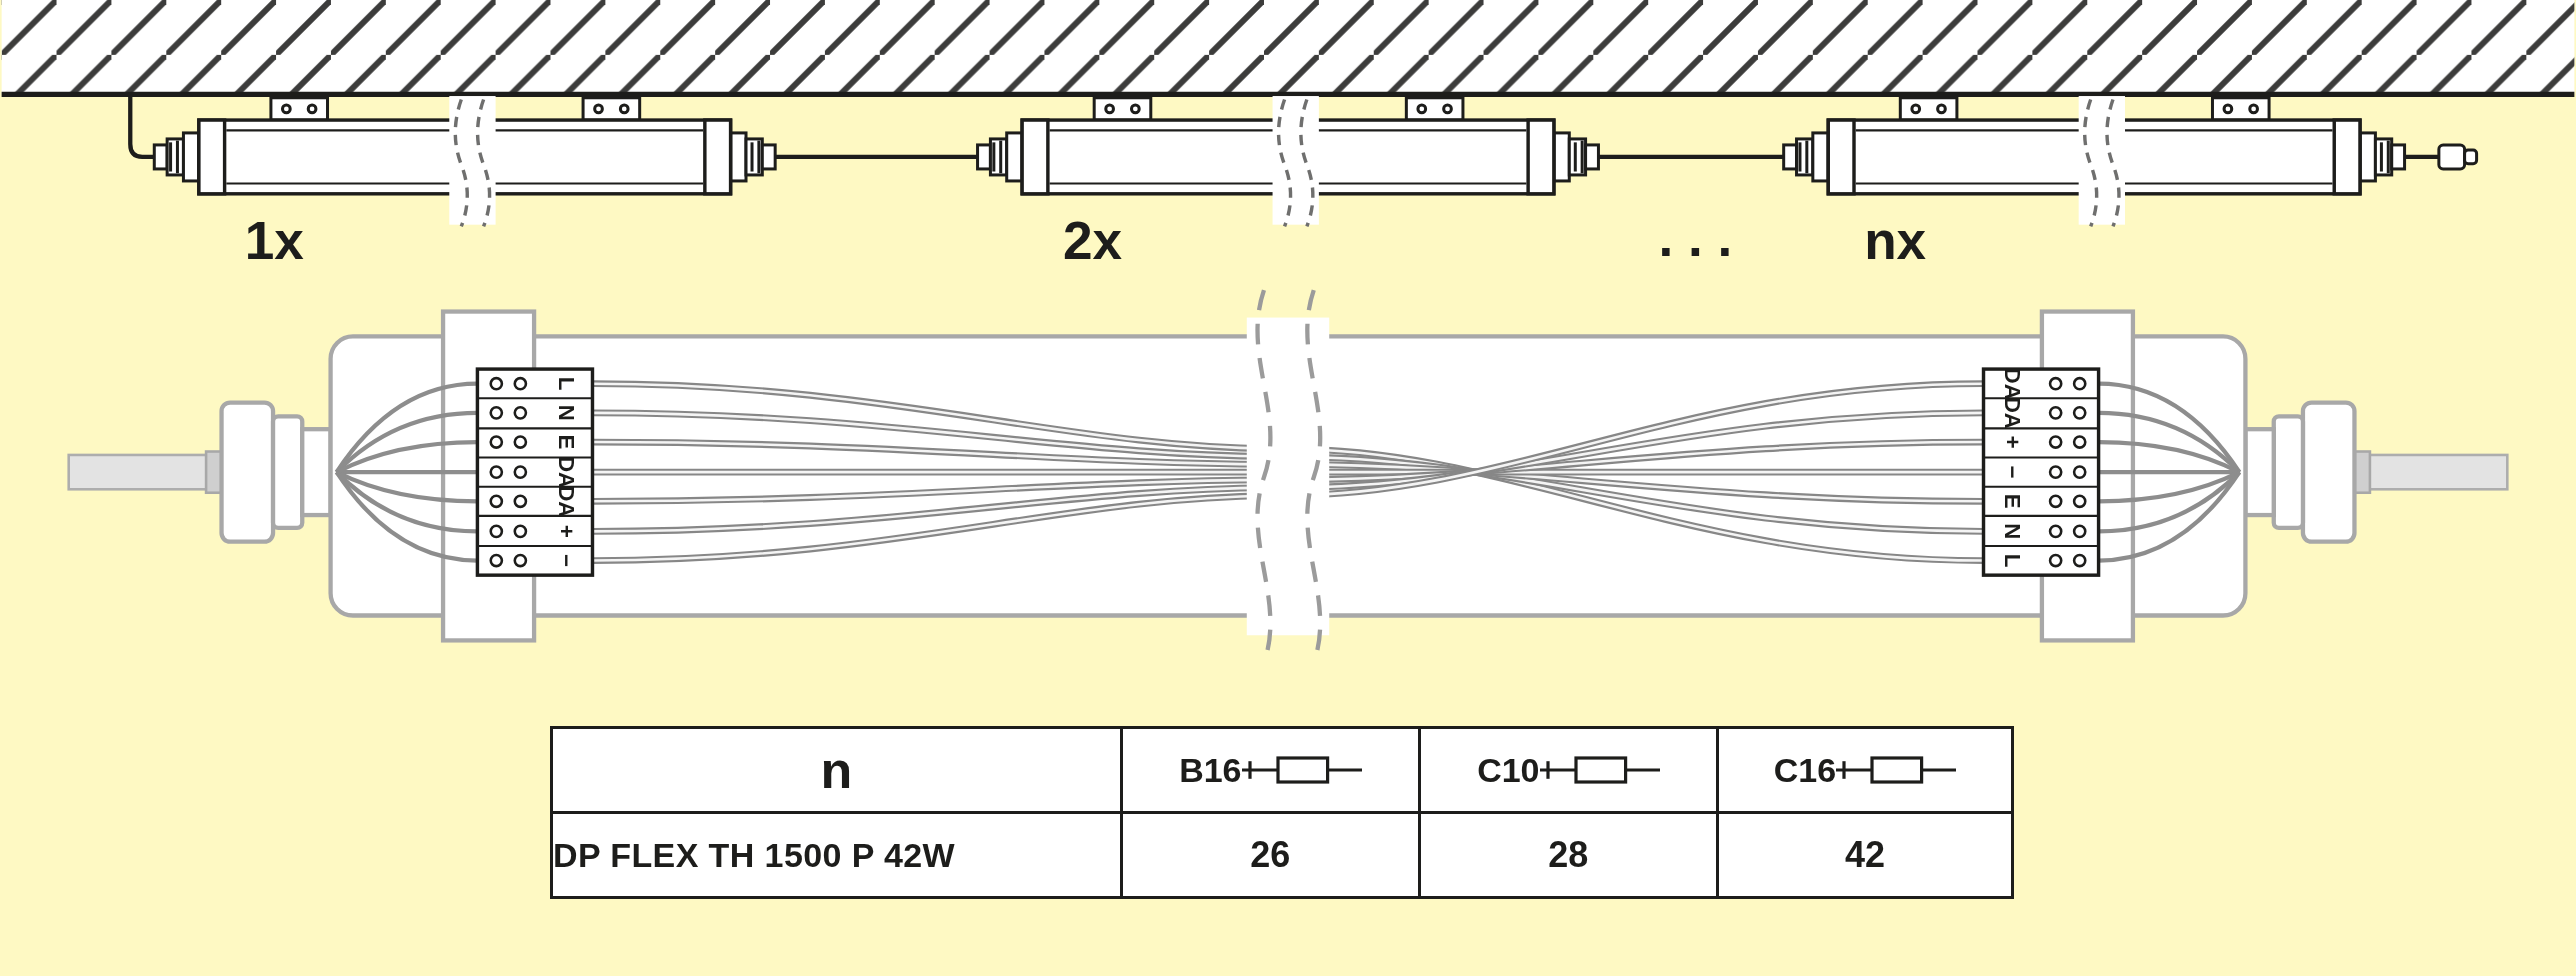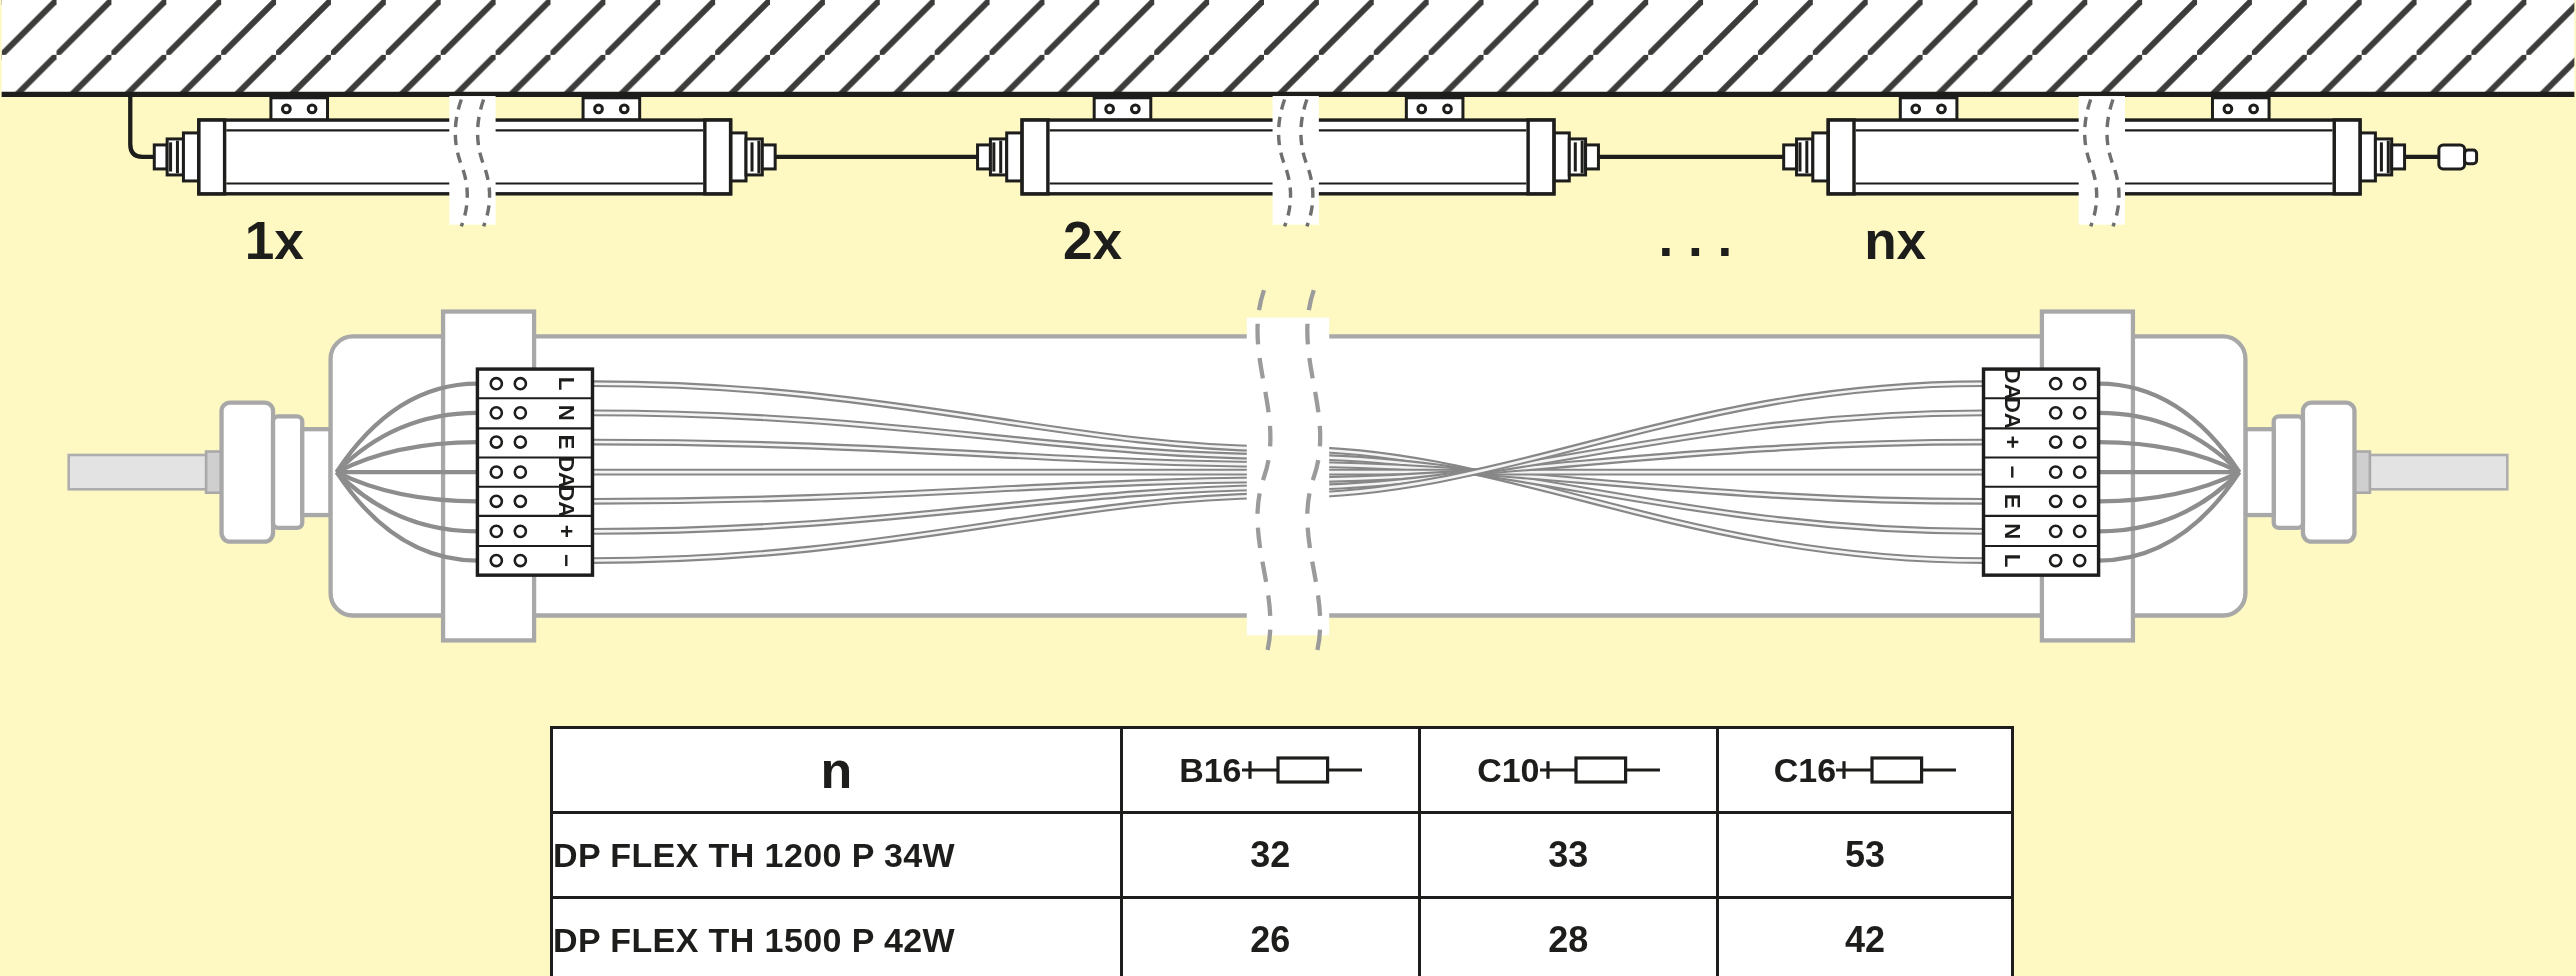--- a/index.html
+++ b/index.html
@@ -261,26 +261,20 @@
                 <line x1="0" y1="22" x2="150" y2="22" stroke="#1d1d1b" stroke-width="4"></line>
                 <line x1="10" y1="11" x2="10" y2="33" stroke="#1d1d1b" stroke-width="4"></line>
                 <rect x="45" y="7" width="62" height="30" fill="#fff" stroke="#1d1d1b" stroke-width="4"></rect>
               </svg>
             </div>
           </th>
         </tr>
       </thead>
       <tbody>
         <tr>
-          <td class="name-cell">DP FLEX TH 1200 P 34W</td>
-          <td class="num-cell">32</td>
-          <td class="num-cell">33</td>
-          <td class="num-cell">53</td>
-        </tr>
-        <tr>
           <td class="name-cell">DP FLEX TH 1500 P 42W</td>
           <td class="num-cell">26</td>
           <td class="num-cell">28</td>
           <td class="num-cell">42</td>
         </tr>
       </tbody>
     </table>
   </div>
 
 </div>

